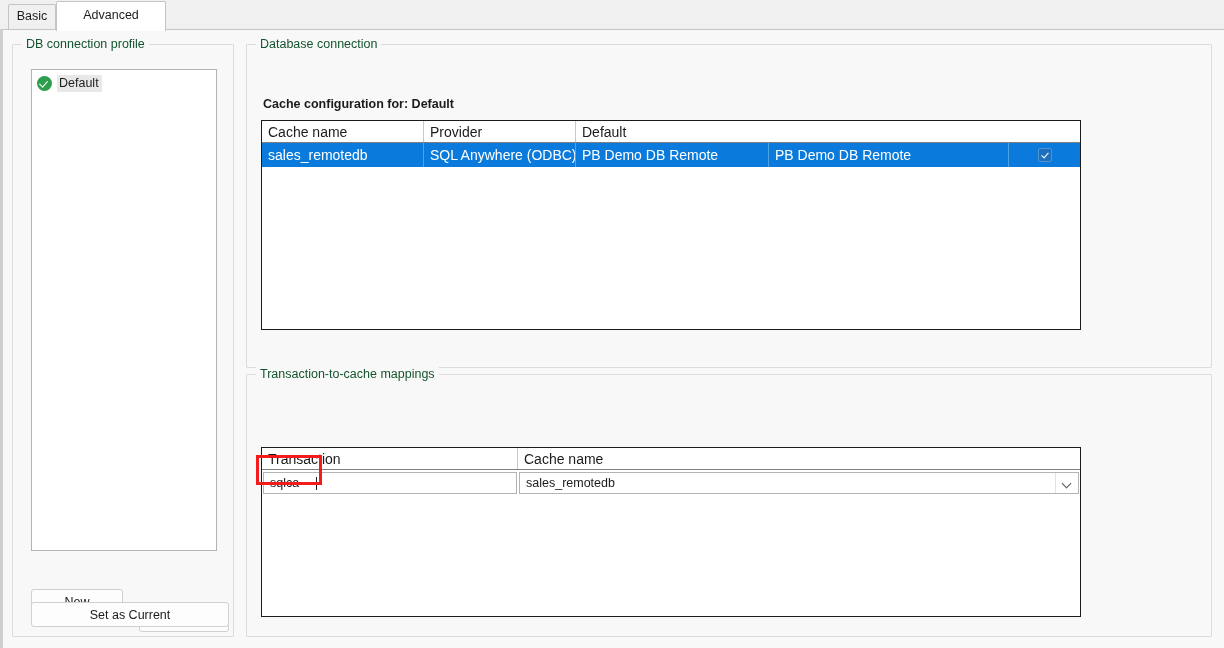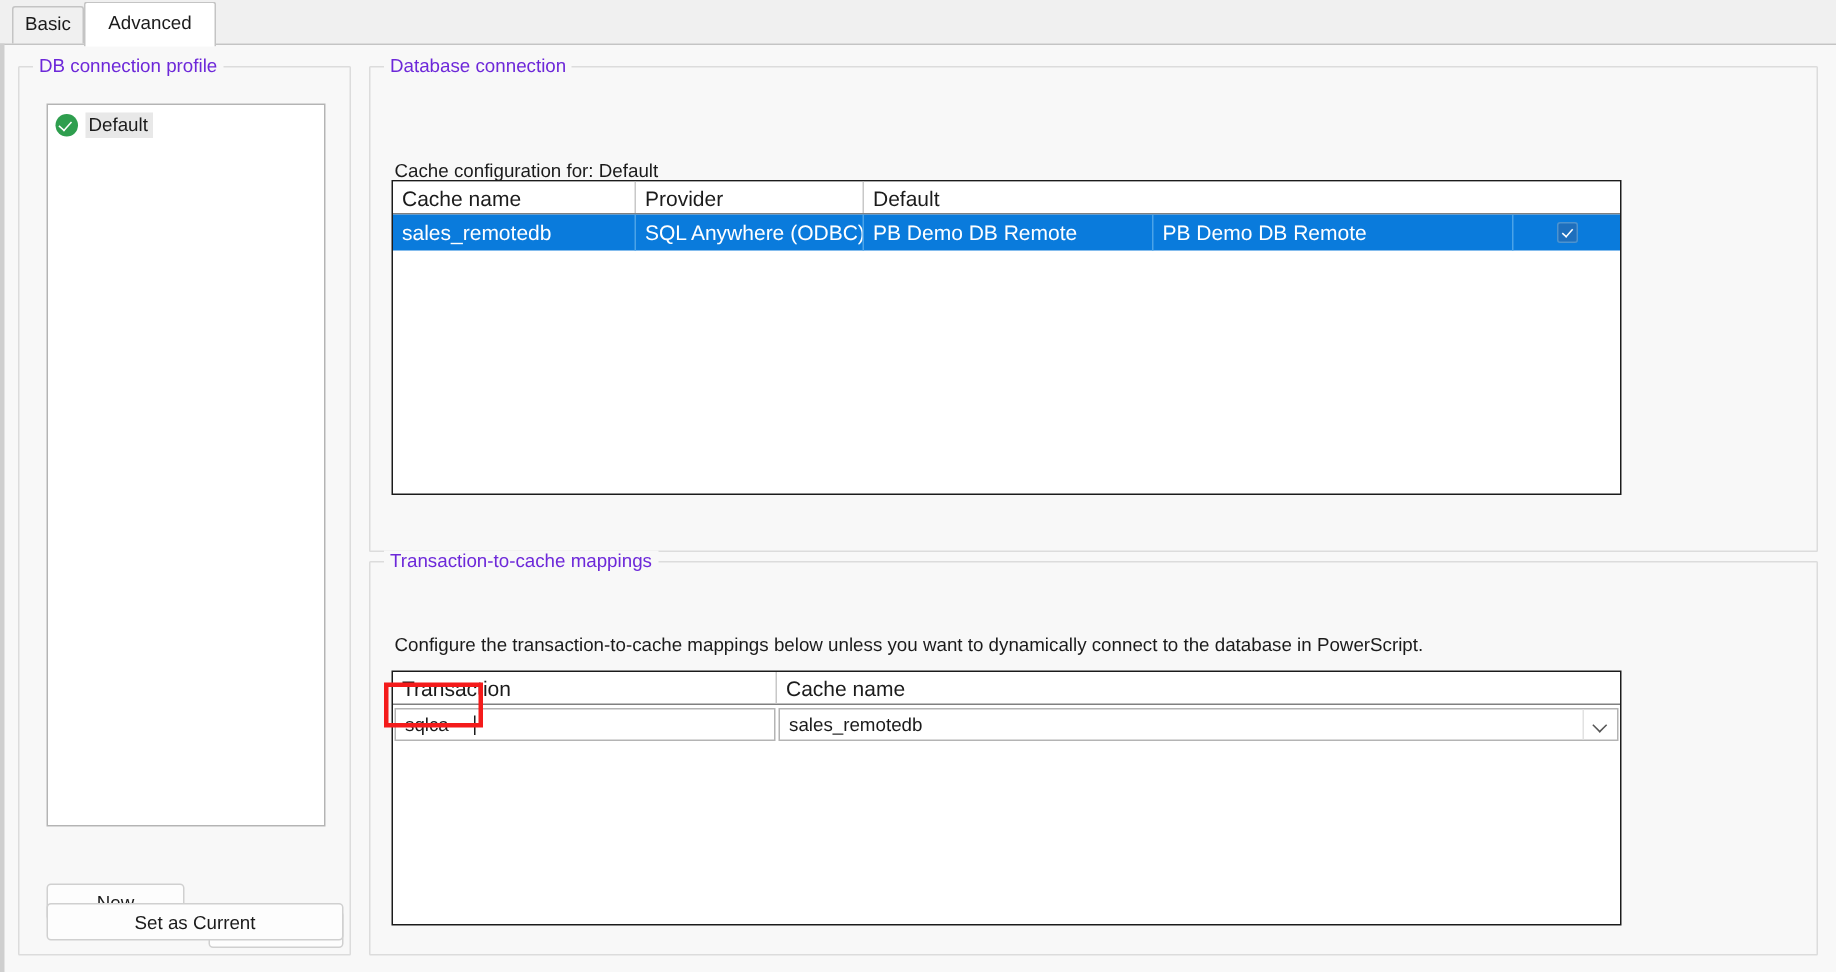--- a/index.html
+++ b/index.html
@@ -40,21 +40,21 @@
   }
   .tab.selected {
     background: #ffffff;
     top: 1px;
     height: 30px;
     line-height: 26px;
     border-color: #c4c4c4;
     z-index: 3;
   }
   #tab-basic { left: 8px; width: 48px; }
-  #tab-advanced { left: 56px; width: 88px; }
+  #tab-advanced { left: 56px; width: 110px; }
 
   
   #panel {
     position: absolute;
     left: 0; top: 29px;
     width: 1224px; height: 619px;
     background: #f8f8f8;
     border-top: 1px solid #c4c4c4;
     box-sizing: border-box;
   }
@@ -67,21 +67,21 @@
     background: transparent;
     border-radius: 1px;
   }
   .group > .legend {
     position: absolute;
     top: -8px;
     left: 9px;
     background: #f8f8f8;
     padding: 0 4px;
     font-size: 12.5px;
-    color: #6d28d9;
+    color: #14532d;
     white-space: nowrap;
   }
 
   #grp-profile { left: 12px; top: 14px; width: 222px; height: 593px; }
   #grp-dbconn  { left: 246px; top: 14px; width: 966px; height: 324px; }
   #grp-mapping { left: 246px; top: 344px; width: 966px; height: 263px; }
 
   
   #profile-list {
     position: absolute;
@@ -144,21 +144,21 @@
   #btn-prof-delete { left: 126px; top: 520px; width: 90px; height: 25px; margin-top: 42px; }
   #btn-prof-setcur { left: 18px;  top: 557px; width: 198px; height: 25px; }
 
   
   .sublabel {
     position: absolute;
     font-size: 12.5px;
     color: #1b1b1b;
     white-space: nowrap;
   }
-  #cache-config-label { left: 16px; top: 62px; }
+  #cache-config-label { left: 16px; top: 52px; font-weight: bold; }
   #mapping-desc-label { left: 16px; top: 48px; }
 
   
   .tablebox {
     position: absolute;
     box-sizing: border-box;
     background: #ffffff;
     border: 1px solid #1b1b1b;
     overflow: hidden;
   }
@@ -347,21 +347,20 @@
           <span class="row-check"></span>
         </div>
       </div>
     </div>
 
   </div>
 
   <div class="group" id="grp-mapping">
     <span class="legend">Transaction-to-cache mappings</span>
 
-    <div class="sublabel" id="mapping-desc-label">Configure the transaction-to-cache mappings below unless you want to dynamically connect to the database in PowerScript.</div>
 
     <div class="tablebox" id="mapping-table">
       <div class="trow thead">
         <div class="cell m-trans">Transaction</div>
         <div class="cell m-cache last">Cache name</div>
       </div>
       <div class="trow map-body-row">
         <div class="mcell m-trans">
           <div class="mcell-inner">
             <span>sqlca</span>

